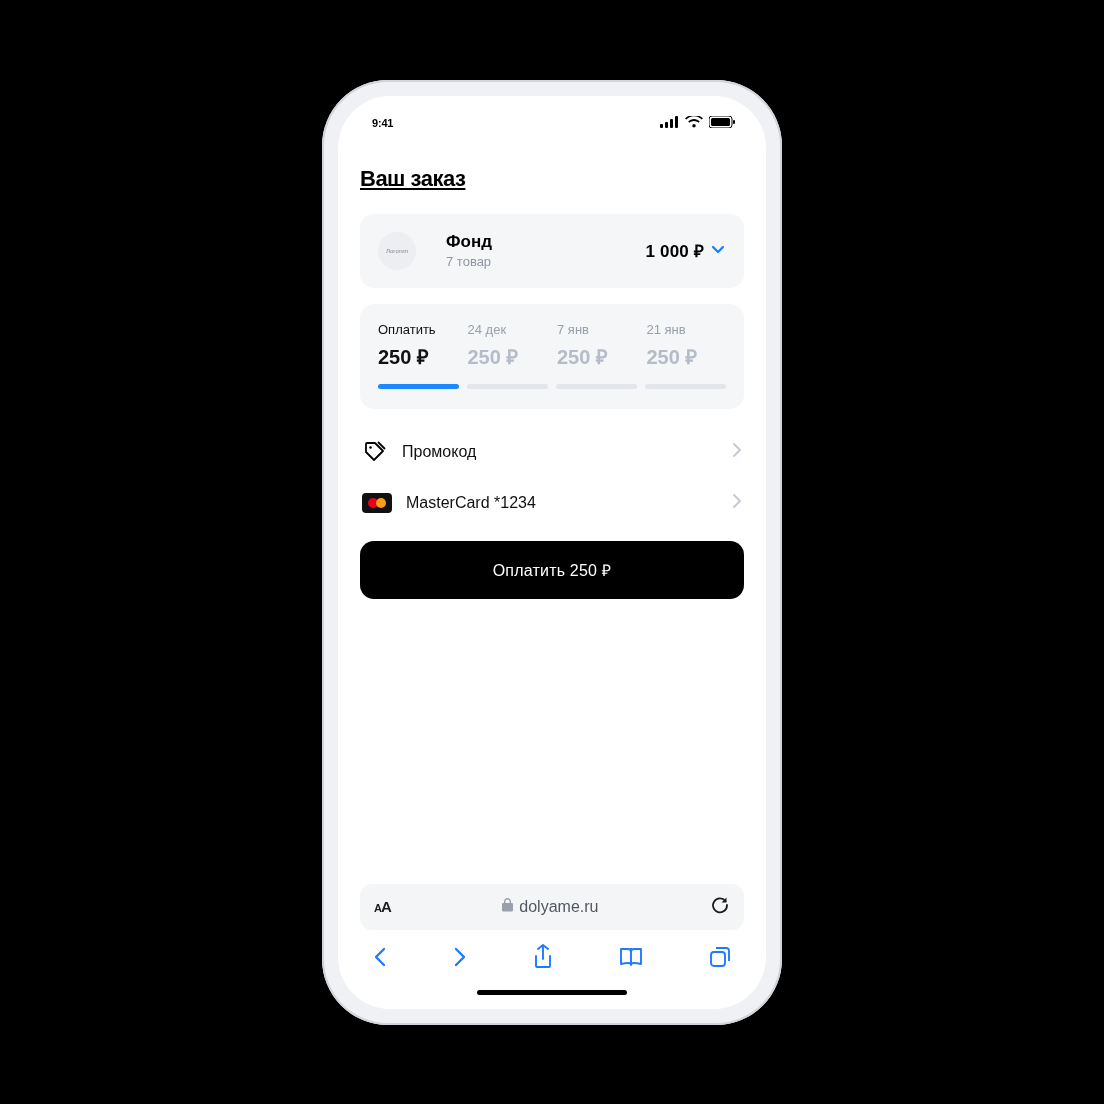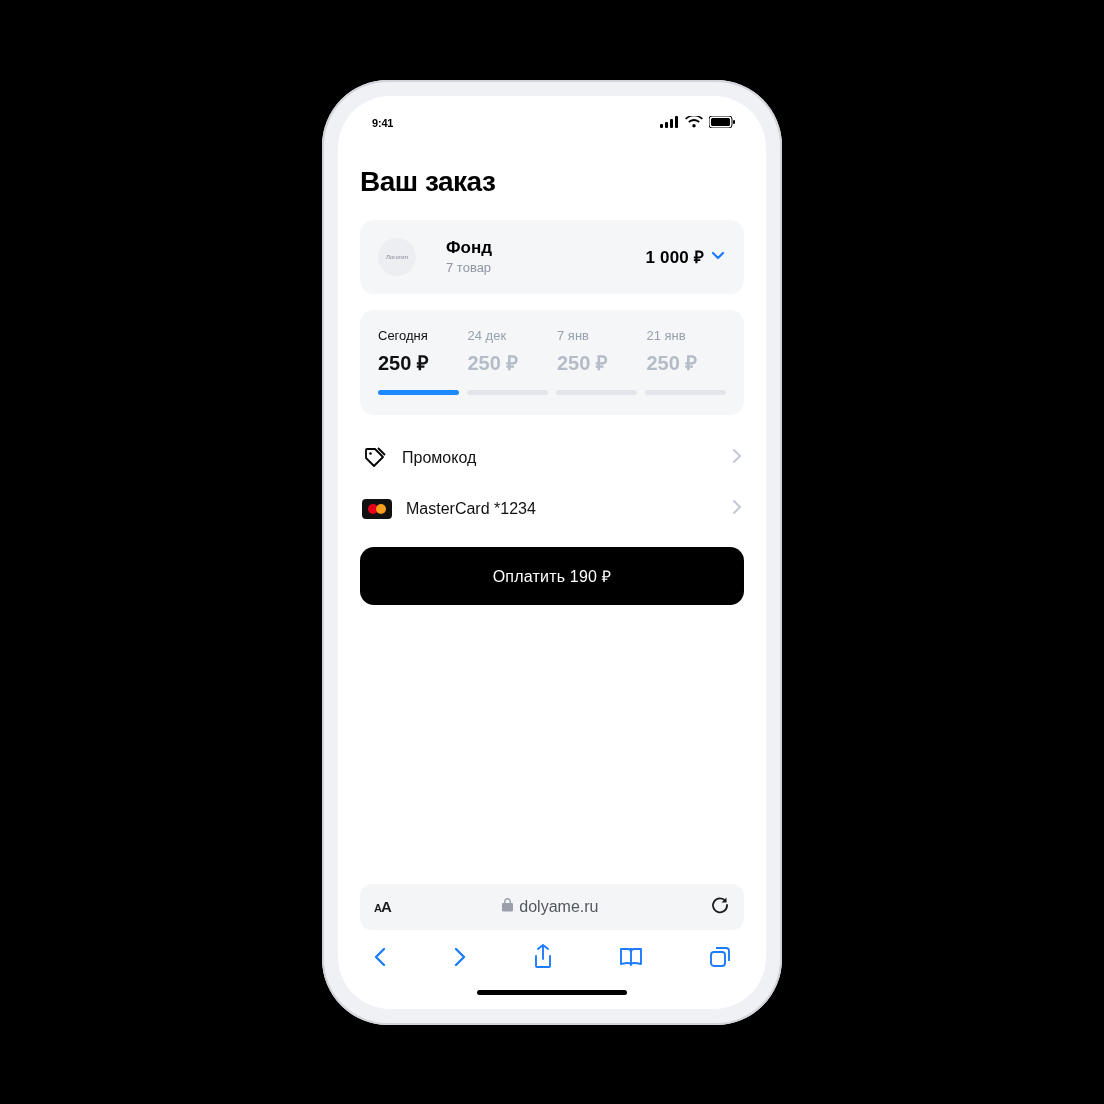--- a/index.html
+++ b/index.html
@@ -52,25 +52,26 @@
   }
   .status-icons { display:flex; align-items:center; gap:6px; }
 
   
   .content {
     flex: 1;
     padding: 10px 22px 0 22px;
     overflow: hidden;
   }
   .page-title {
-    font-size: 28px;
+    font-size: 22px;
     font-weight: 700;
     letter-spacing: -0.5px;
     margin: 6px 0 22px 0;
     color: #000;
+    text-decoration: underline;
   }
 
   .card {
     background: #f5f6f8;
     border-radius: 14px;
     padding: 18px 18px;
   }
 
   .merchant-row {
     display: flex;
@@ -226,21 +227,21 @@
             <svg width="16" height="16" viewBox="0 0 16 16">
                 <path fill="none" stroke="currentColor" stroke-width="2.2" stroke-linecap="round" stroke-linejoin="round" d="M3 6l5 5 5-5"></path>
               </svg>
           </span>
         </div>
       </div>
 
       <div class="schedule">
         <div class="schedule-grid">
           <div>
-            <div class="cell-label active">Сегодня</div>
+            <div class="cell-label active">Оплатить</div>
             <div class="cell-amount active">250 ₽</div>
           </div>
           <div>
             <div class="cell-label">24 дек</div>
             <div class="cell-amount">250 ₽</div>
           </div>
           <div>
             <div class="cell-label">7 янв</div>
             <div class="cell-amount">250 ₽</div>
           </div>
@@ -284,21 +285,21 @@
         </span>
         <div class="label">MasterCard *1234</div>
         <span class="chev">
           <svg width="10" height="16" viewBox="0 0 10 16">
               <path fill="none" stroke="currentColor" stroke-width="2" stroke-linecap="round" stroke-linejoin="round" d="M2 2l6 6-6 6"></path>
             </svg>
         </span>
       </div>
 
       <div class="pay-btn">
-        <span>Оплатить 190 ₽</span>
+        <span>Оплатить 250 ₽</span>
       </div>
     </div>
 
     <div class="browser-bottom">
       <div class="address-bar">
         <span class="aA"><span class="small">A</span>A</span>
         <div class="addr-center">
           <span class="lock">
             <svg width="11" height="14" viewBox="0 0 11 14">
                 <path fill="currentColor" d="M5.5 0C3.6 0 2 1.6 2 3.5V5H1.2C.5 5 0 5.5 0 6.2v6.1C0 13 .5 13.5 1.2 13.5h8.6c.7 0 1.2-.5 1.2-1.2V6.2C11 5.5 10.5 5 9.8 5H9V3.5C9 1.6 7.4 0 5.5 0zm0 1.4c1.2 0 2.1.9 2.1 2.1V5H3.4V3.5c0-1.2.9-2.1 2.1-2.1z"></path>

